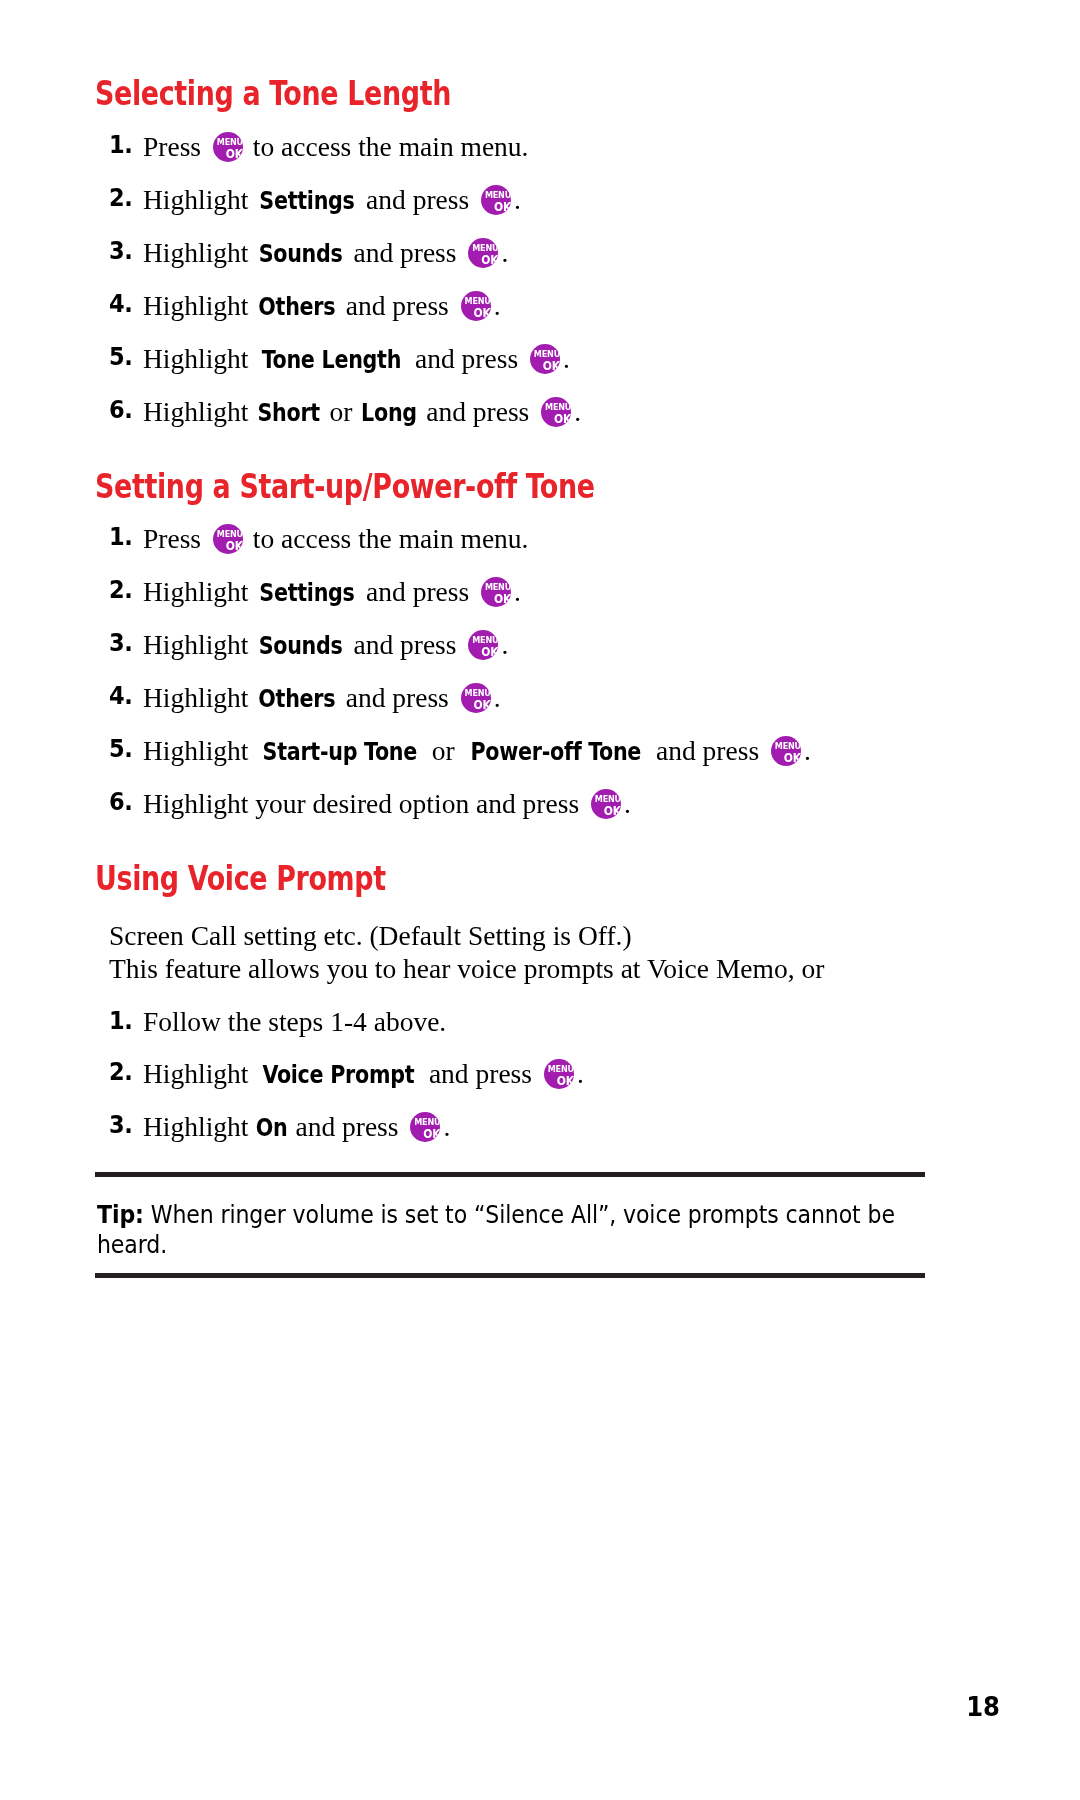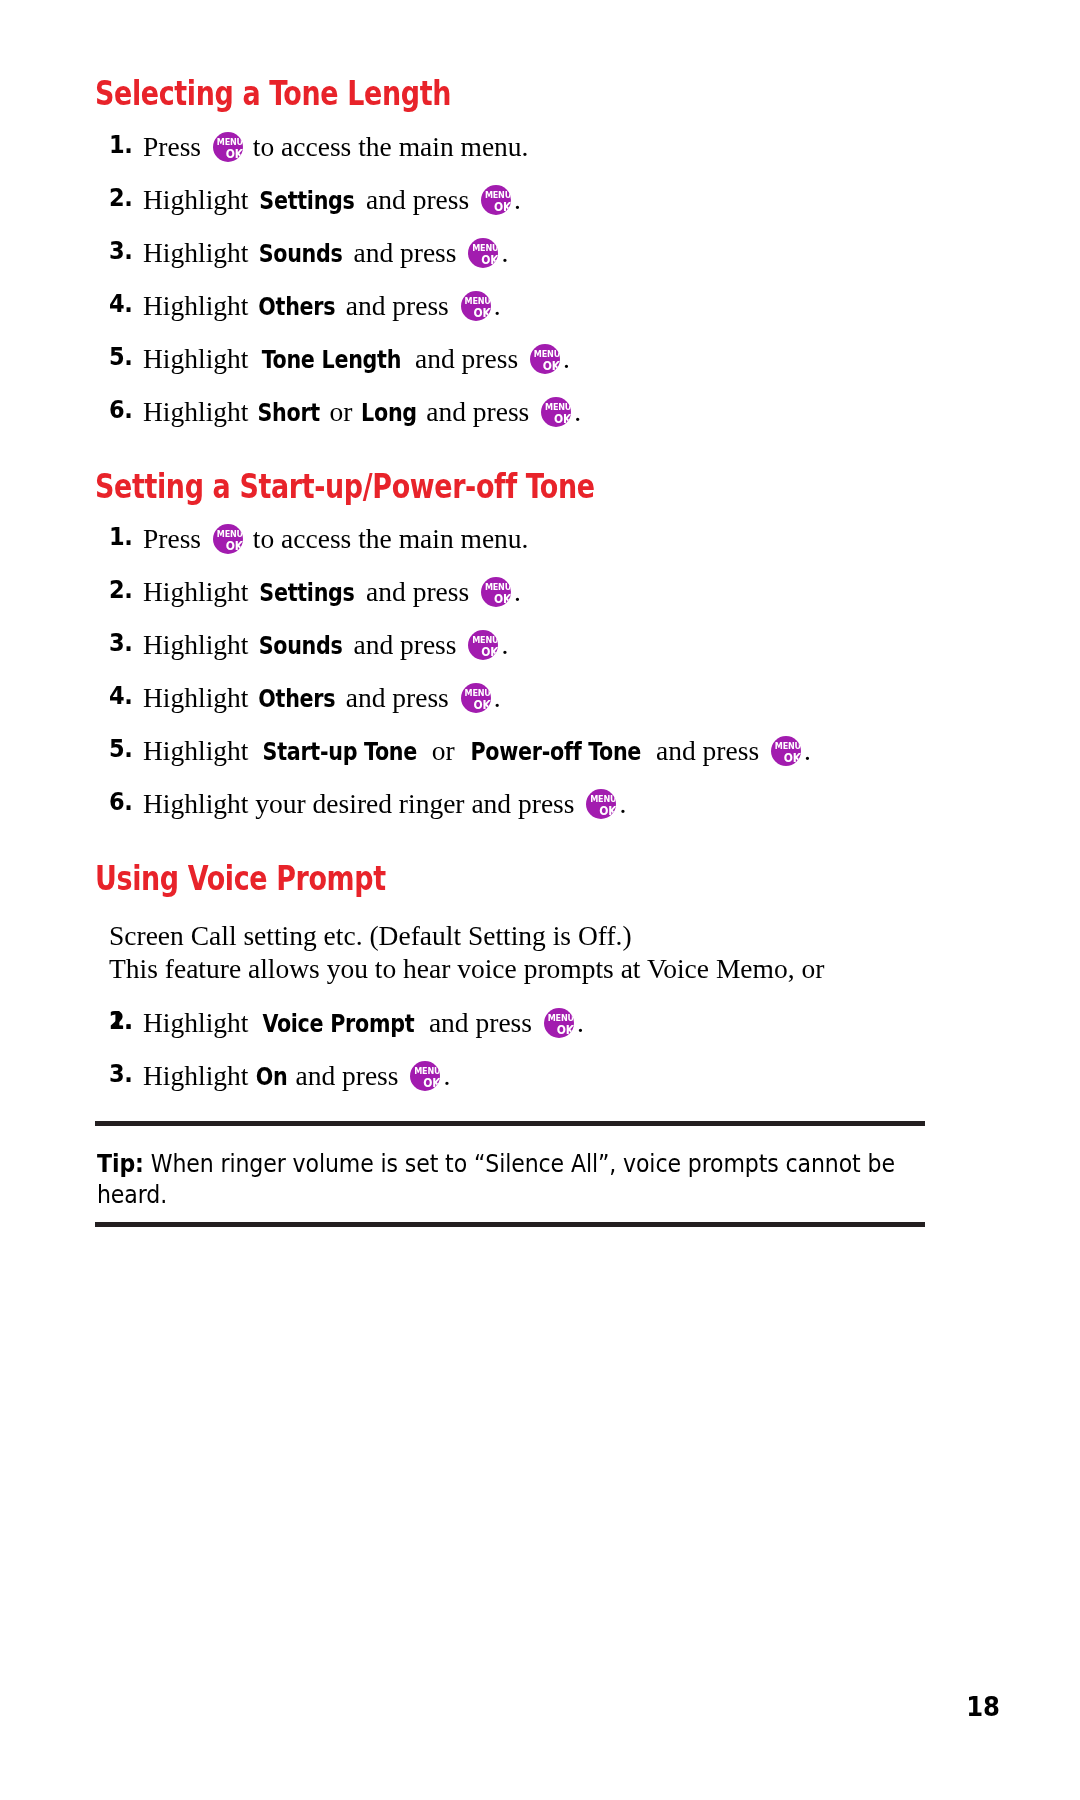--- a/index.html
+++ b/index.html
@@ -192,34 +192,34 @@
     <li>
       <span class="num">3.</span><span class="txt">Highlight </span><span class="term">Sounds</span><span class="txt"> and press </span><span class="menukey"><span class="k1">MENU</span><span class="k2">OK</span></span><span class="txt">.</span>
     </li>
     <li>
       <span class="num">4.</span><span class="txt">Highlight </span><span class="term">Others</span><span class="txt"> and press </span><span class="menukey"><span class="k1">MENU</span><span class="k2">OK</span></span><span class="txt">.</span>
     </li>
     <li>
       <span class="num">5.</span><span class="txt">Highlight </span><span class="term">Start-up Tone</span><span class="txt"> or </span><span class="term">Power-off Tone</span><span class="txt"> and press </span><span class="menukey"><span class="k1">MENU</span><span class="k2">OK</span></span><span class="txt">.</span>
     </li>
     <li>
-      <span class="num">6.</span><span class="txt">Highlight your desired ringer and press </span><span class="menukey"><span class="k1">MENU</span><span class="k2">OK</span></span><span class="txt">.</span>
+      <span class="num">6.</span><span class="txt">Highlight your desired option and press </span><span class="menukey"><span class="k1">MENU</span><span class="k2">OK</span></span><span class="txt">.</span>
     </li>
   </ol>
 
   <h2 class="section-heading h-gap">Using Voice Prompt</h2>
 
   <p class="para">
     <span class="ln">Screen Call setting etc. (Default Setting is Off.)</span>
     <span class="ln">This feature allows you to hear voice prompts at Voice Memo, or</span>
   </p>
 
   <ol class="steps">
     <li>
-      <span class="num">1.</span>
+      <span class="num">1.</span><span class="txt">Follow the steps 1-4 above.</span>
     </li>
     <li>
       <span class="num">2.</span><span class="txt">Highlight </span><span class="term">Voice Prompt</span><span class="txt"> and press </span><span class="menukey"><span class="k1">MENU</span><span class="k2">OK</span></span><span class="txt">.</span>
     </li>
     <li>
       <span class="num">3.</span><span class="txt">Highlight </span><span class="term">On</span><span class="txt"> and press </span><span class="menukey"><span class="k1">MENU</span><span class="k2">OK</span></span><span class="txt">.</span>
     </li>
   </ol>
 
   <div class="tipbox">

